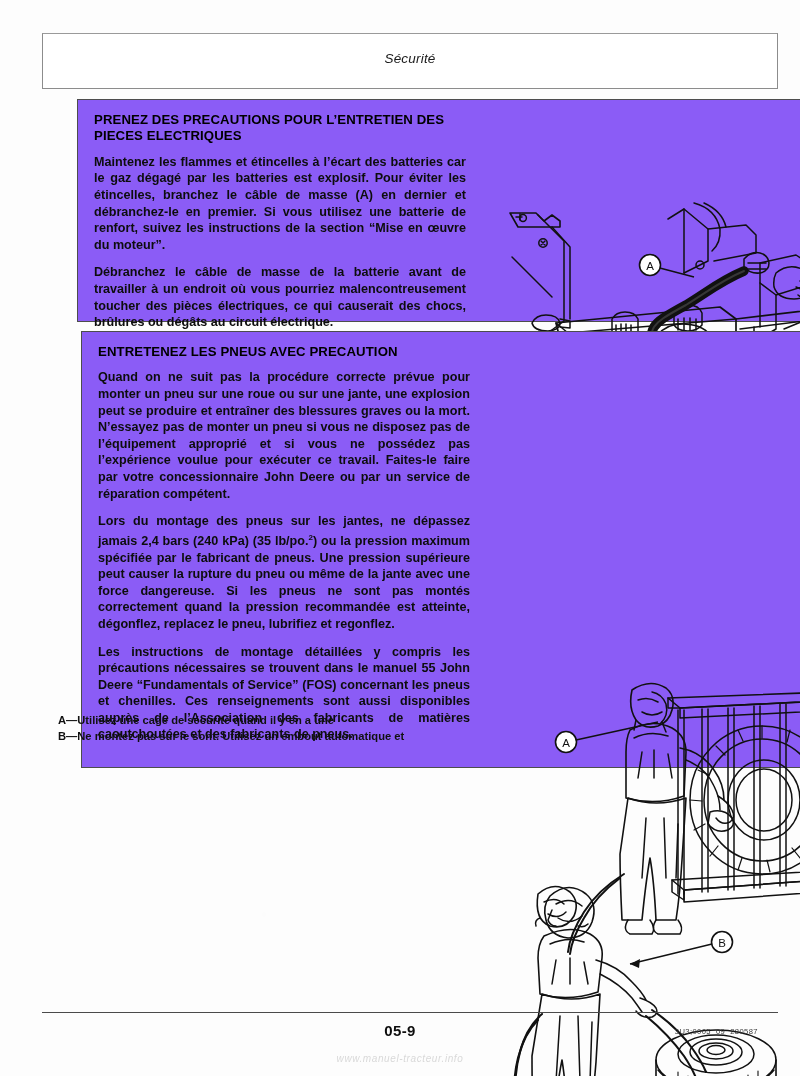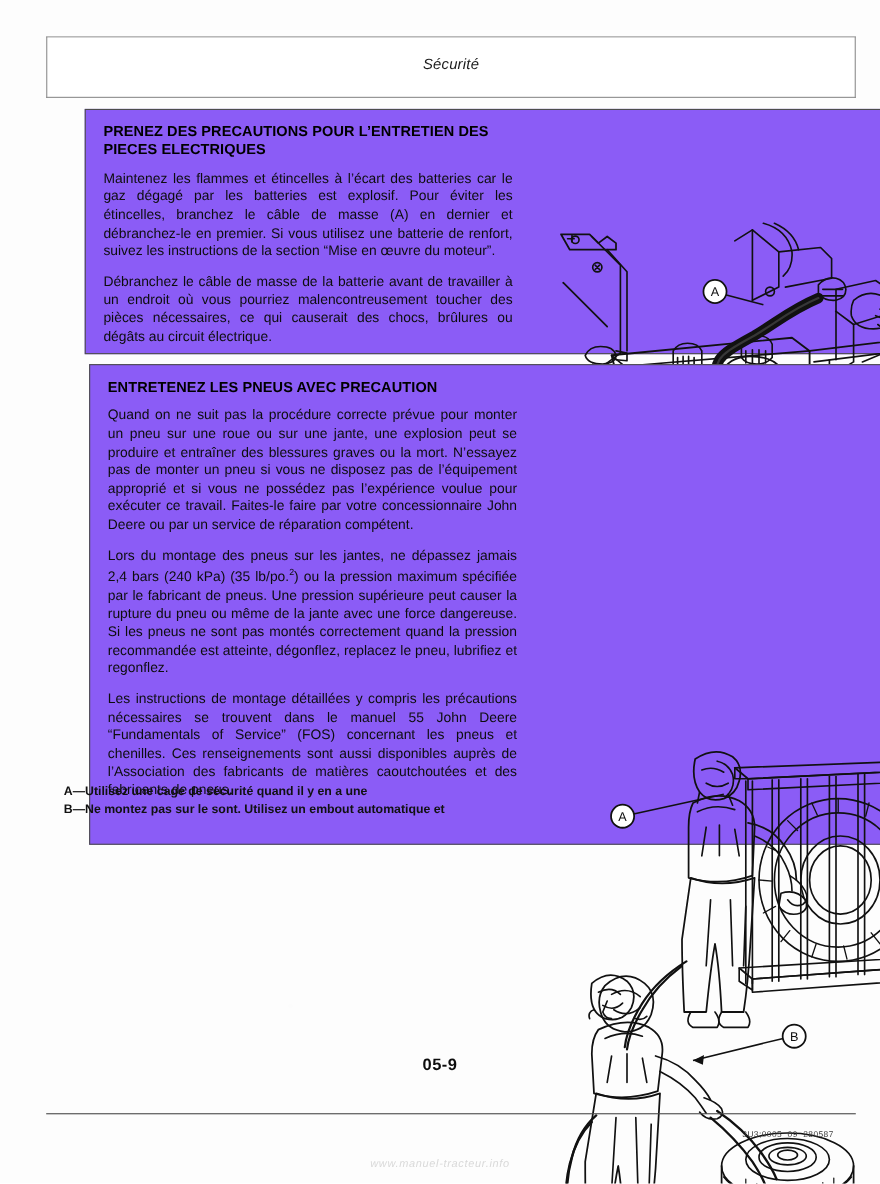--- a/index.html
+++ b/index.html
@@ -83,20 +83,21 @@
     color: #000;
     margin: 0 0 9px 0;
   }
   .sec-para {
     font-size: 12.6px;
     line-height: 16.6px;
     text-align: justify;
     margin: 0 0 11px 0;
     color: #0d0d0d;
     hyphens: none;
+    font-weight: bold;
   }
   .sec-para:last-child { margin-bottom: 0; }
   .sec-para sup { font-size: 8px; vertical-align: super; }
 
   
   .legend {
     position: absolute;
     left: 58px;
     top: 713px;
     width: 372px;
@@ -136,21 +137,21 @@
     position: absolute;
     left: 42px;
     top: 1012px;
     width: 736px;
     height: 0;
     border-top: 1.4px solid #4a4a4a;
   }
   .page-number {
     position: absolute;
     left: 0; right: 0;
-    top: 960px;
+    top: 1022px;
     text-align: center;
     font-size: 15px;
     font-weight: bold;
     letter-spacing: .4px;
     color: #0d0d0d;
   }
   .footer-code {
     position: absolute;
     right: 42px;
     top: 1027px;
@@ -180,21 +181,21 @@
 
 <div class="header-box">
   <div class="header-title">Sécurité</div>
 </div>
 
 <div class="section-box" id="section-electrical">
 
   <div class="text-col">
     <h2 class="sec-heading">PRENEZ DES PRECAUTIONS POUR L’ENTRETIEN DES PIECES ELECTRIQUES</h2>
     <p class="sec-para">Maintenez les flammes et étincelles à l’écart des batteries car le gaz dégagé par les batteries est explosif. Pour éviter les étincelles, branchez le câble de masse (A) en dernier et débranchez-le en premier. Si vous utilisez une batterie de renfort, suivez les instructions de la section “Mise en œuvre du moteur”.</p>
-    <p class="sec-para">Débranchez le câble de masse de la batterie avant de travailler à un endroit où vous pourriez malencontreusement toucher des pièces nécessaires, ce qui causerait des chocs, brûlures ou dégâts au circuit électrique.</p>
+    <p class="sec-para">Débranchez le câble de masse de la batterie avant de travailler à un endroit où vous pourriez malencontreusement toucher des pièces électriques, ce qui causerait des chocs, brûlures ou dégâts au circuit électrique.</p>
   </div>
 
   <div class="illus" id="illus-electrical">
     <svg viewBox="0 0 347 192" xmlns="http://www.w3.org/2000/svg">
       <g fill="none" stroke="#111" stroke-width="1.5" stroke-linejoin="round" stroke-linecap="round">
 
         <path d="M2 12 L28 12 L36 20 L44 14 L52 20 L52 26 L10 26 Z" stroke-width="1.6"></path>
         <path d="M8 16 l6 0 M12 13 l0 6"></path>
         <circle cx="15" cy="17" r="3.4"></circle>
         <path d="M30 14 L56 40 L56 120 L2 160"></path>

